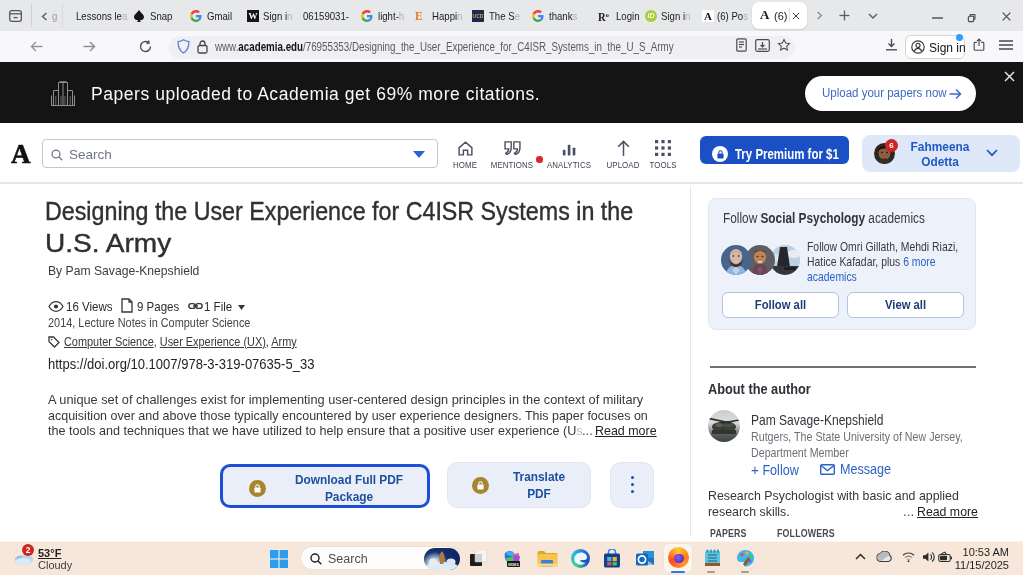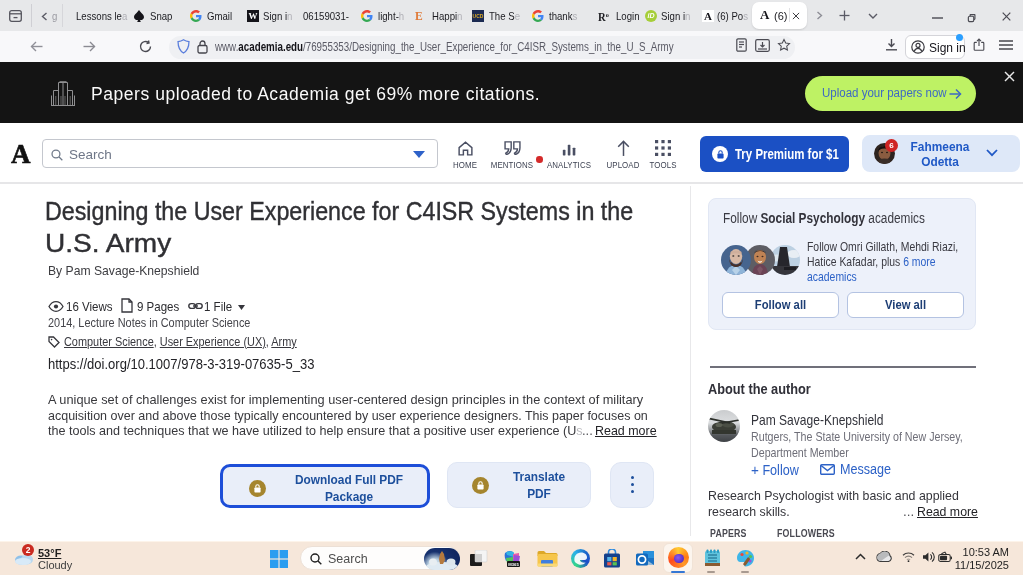--- a/index.html
+++ b/index.html
@@ -172,21 +172,21 @@
     <line x1="0" y1="24.5" x2="24" y2="24.5"></line>
     <g stroke-width="0.8" opacity="0.85">
         <line x1="4.8" y1="15" x2="4.8" y2="24"></line>
         <line x1="10" y1="15" x2="10" y2="24"></line>
         <line x1="14" y1="15" x2="14" y2="24"></line>
         <line x1="19.2" y1="15" x2="19.2" y2="24"></line>
       </g>
     <line x1="8.5" y1="0.5" x2="15.5" y2="0.5" stroke-width="0.8"></line>
   </svg>
   <div class="abs sx" style="left:91px;top:22px;font-size:17.5px;color:#fafafa;letter-spacing:0.55px;">Papers uploaded to Academia get 69% more citations.</div>
-  <div class="abs" style="left:805px;top:14px;width:171px;height:35px;background:#bef264;border-radius:17.5px;">
+  <div class="abs" style="left:805px;top:14px;width:171px;height:35px;background:#ffffff;border-radius:17.5px;">
     <div class="abs sx" style="left:17px;top:10px;font-size:12.5px;color:#3d69c4;font-weight:500;transform:scaleX(0.92);">Upload your papers now</div>
     <svg class="abs" style="left:144px;top:11.5px;" width="13" height="12" viewBox="0 0 13 12" fill="none" stroke="#3d69c4" stroke-width="1.5">
         <line x1="0.5" y1="6" x2="11.5" y2="6"></line>
         <path d="M7 1.5 L11.5 6 L7 10.5"></path>
       </svg>
   </div>
   <svg class="abs" style="left:1004px;top:9px;" width="11" height="11" viewBox="0 0 11 11" stroke="#e8e8e8" stroke-width="1.4">
       <line x1="1" y1="1" x2="10" y2="10"></line>
       <line x1="10" y1="1" x2="1" y2="10"></line>
     </svg>
@@ -236,21 +236,21 @@
       <rect x="14.4" y="0" width="3.6" height="3.6"></rect>
       <rect x="0" y="7.2" width="3.6" height="3.6"></rect>
       <rect x="7.2" y="7.2" width="3.6" height="3.6"></rect>
       <rect x="14.4" y="7.2" width="3.6" height="3.6"></rect>
       <rect x="0" y="14.4" width="3.6" height="3.6"></rect>
       <rect x="7.2" y="14.4" width="3.6" height="3.6"></rect>
       <rect x="14.4" y="14.4" width="3.6" height="3.6"></rect>
     </svg>
   <div class="navlab" style="left:633px;top:35px;width:60px;text-align:center;">TOOLS</div>
 
-  <div class="abs" style="left:700px;top:11px;width:149px;height:36px;background:#1b50c4;border-radius:6px;">
+  <div class="abs" style="left:700px;top:11px;width:149px;height:28px;background:#1b50c4;border-radius:6px;">
     <div class="abs" style="left:12px;top:10px;width:16px;height:16px;background:#fff;border-radius:50%;"></div>
     <svg class="abs" style="left:16.5px;top:13.5px;" width="7" height="9" viewBox="0 0 7 9" fill="#1b50c4">
         <rect x="0.4" y="3.6" width="6.2" height="5" rx="0.8"></rect>
         <path d="M1.8 3.6 L1.8 2.6 A1.7 1.8 0 0 1 5.2 2.6 L5.2 3.6" fill="none" stroke="#1b50c4" stroke-width="1.1"></path>
       </svg>
     <div class="abs sx" style="left:35px;top:10px;font-size:14.5px;font-weight:bold;color:#fff;transform:scaleX(0.79);">Try Premium for $1</div>
   </div>
   <div class="abs" style="left:862px;top:10px;width:158px;height:37px;background:#dee8f8;border-radius:8px;">
     <svg class="abs" style="left:12px;top:8px;" width="21" height="21" viewBox="0 0 21 21">
         <defs>

